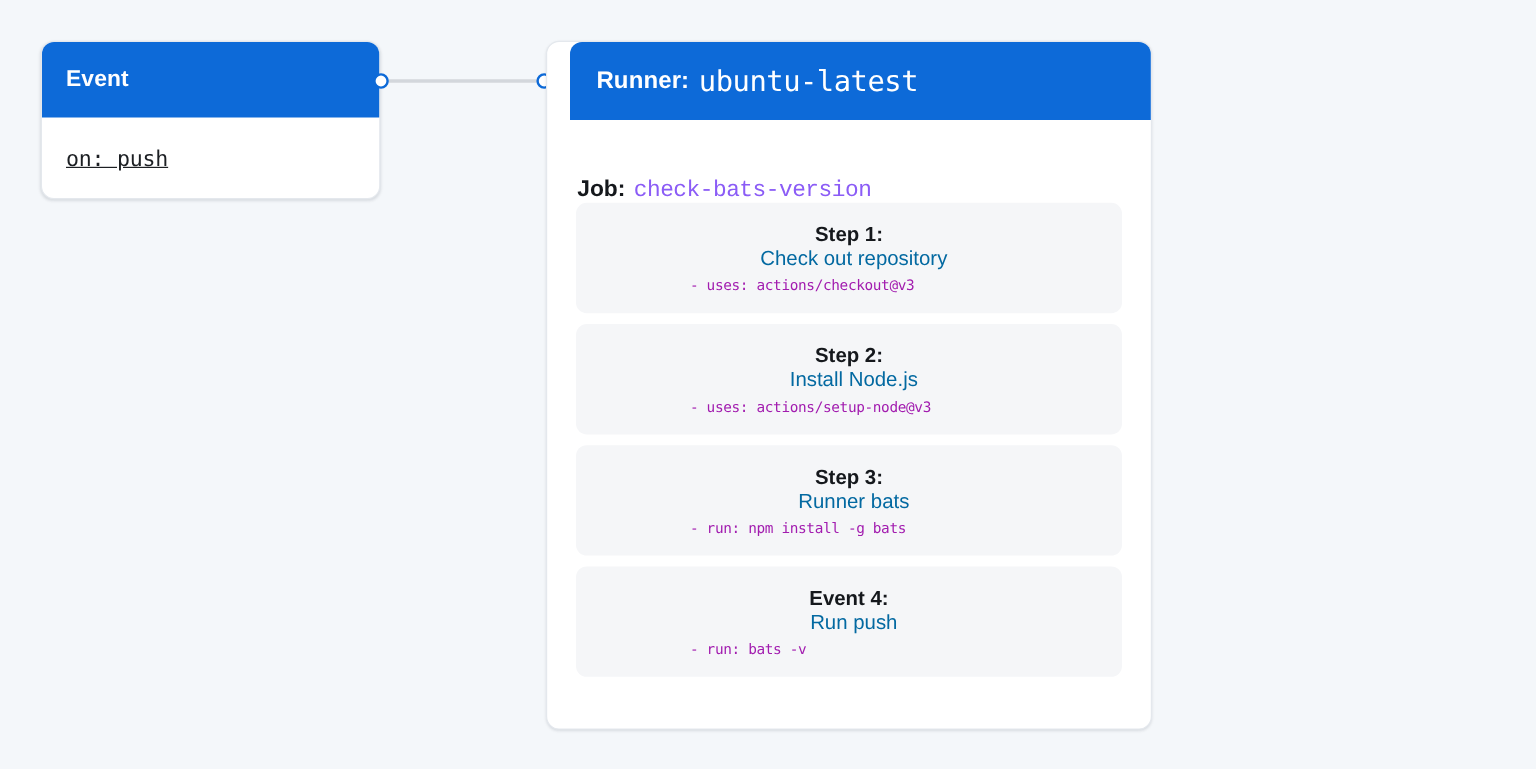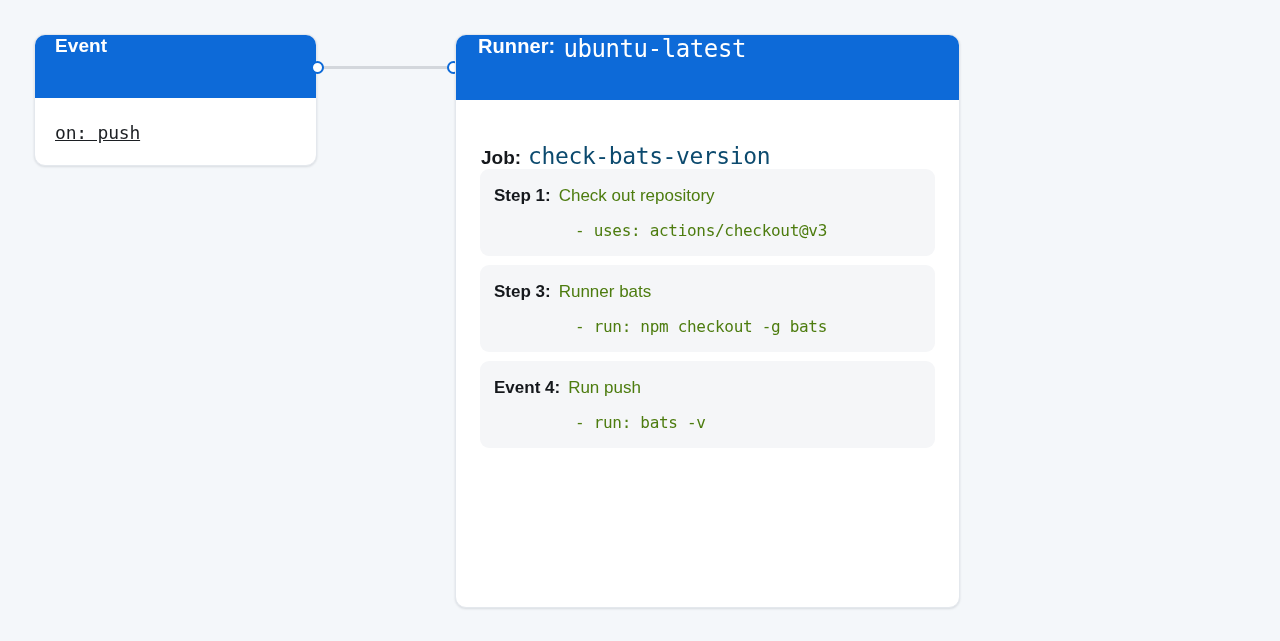--- a/index.html
+++ b/index.html
@@ -33,21 +33,21 @@
     box-sizing: border-box;
     overflow: visible;
   }
 
   .card-header {
     background: #0d6ad8;
     color: #ffffff;
     border-radius: 10px 10px 0 0;
     box-sizing: border-box;
     display: flex;
-    align-items: flex-start;
+    align-items: center;
   }
 
   .card-body {
     box-sizing: border-box;
   }
 
   
   #event-node {
     left: 34px;
     top: 34px;
@@ -82,20 +82,21 @@
   
   #runner-node {
     left: 455px;
     top: 34px;
     width: 505px;
     height: 574px;
   }
   #runner-node .card-header {
     height: 65px;
     padding: 0 22px;
+    margin-left: 19px;
   }
   #runner-node .runner-label {
     font-size: 20px;
     font-weight: bold;
     letter-spacing: 0.1px;
   }
   #runner-node .runner-value {
     font-size: 24px;
     margin-left: 8px;
     letter-spacing: -0.4px;
@@ -109,58 +110,60 @@
     align-items: flex-end;
     height: 69px;
     padding-left: 1px;
   }
   .job-label {
     font-size: 19px;
     font-weight: bold;
     color: #15181c;
   }
   .job-value {
-    font-size: 23px;
-    color: #0c4a6e;
+    font-size: 19px;
+    color: #8b5cf6;
     margin-left: 7px;
     letter-spacing: -0.4px;
+    font-family: Liberation Mono, monospace;
   }
 
   
   .steps {
     display: flex;
     flex-direction: column;
     gap: 9px;
   }
   .step-box {
     background: #f5f6f8;
     border-radius: 9px;
     padding: 17px 14px 16px 14px;
     box-sizing: border-box;
   }
   .step-title-row {
     display: flex;
-    align-items: flex-end;
+    align-items: center;
     white-space: nowrap;
+    flex-direction: column;
   }
   .step-label {
     font-size: 17px;
     font-weight: bold;
     color: #15181c;
   }
   .step-name {
     font-size: 17px;
-    color: #4d7c0f;
+    color: #0369a1;
     margin-left: 8px;
   }
   .step-code {
-    margin-top: 15px;
+    margin-top: 5px;
     padding-left: 81px;
-    font-size: 16px;
-    color: #4d7c0f;
+    font-size: 12px;
+    color: #a21caf;
     letter-spacing: -0.3px;
     white-space: nowrap;
   }
 
   
   .connector-line {
     position: absolute;
     left: 317px;
     top: 66px;
     width: 137px;
@@ -220,27 +223,34 @@
       <div class="steps">
 
         <div class="step-box">
           <div class="step-title-row">
             <span class="step-label">Step 1:</span>
             <span class="step-name">Check out repository</span>
           </div>
           <div class="mono step-code">- uses: actions/checkout@v3</div>
         </div>
 
+        <div class="step-box">
+          <div class="step-title-row">
+            <span class="step-label">Step 2:</span>
+            <span class="step-name">Install Node.js</span>
+          </div>
+          <div class="mono step-code">- uses: actions/setup-node@v3</div>
+        </div>
 
         <div class="step-box">
           <div class="step-title-row">
             <span class="step-label">Step 3:</span>
             <span class="step-name">Runner bats</span>
           </div>
-          <div class="mono step-code">- run: npm checkout -g bats</div>
+          <div class="mono step-code">- run: npm install -g bats</div>
         </div>
 
         <div class="step-box">
           <div class="step-title-row">
             <span class="step-label">Event 4:</span>
             <span class="step-name">Run push</span>
           </div>
           <div class="mono step-code">- run: bats -v</div>
         </div>
 

